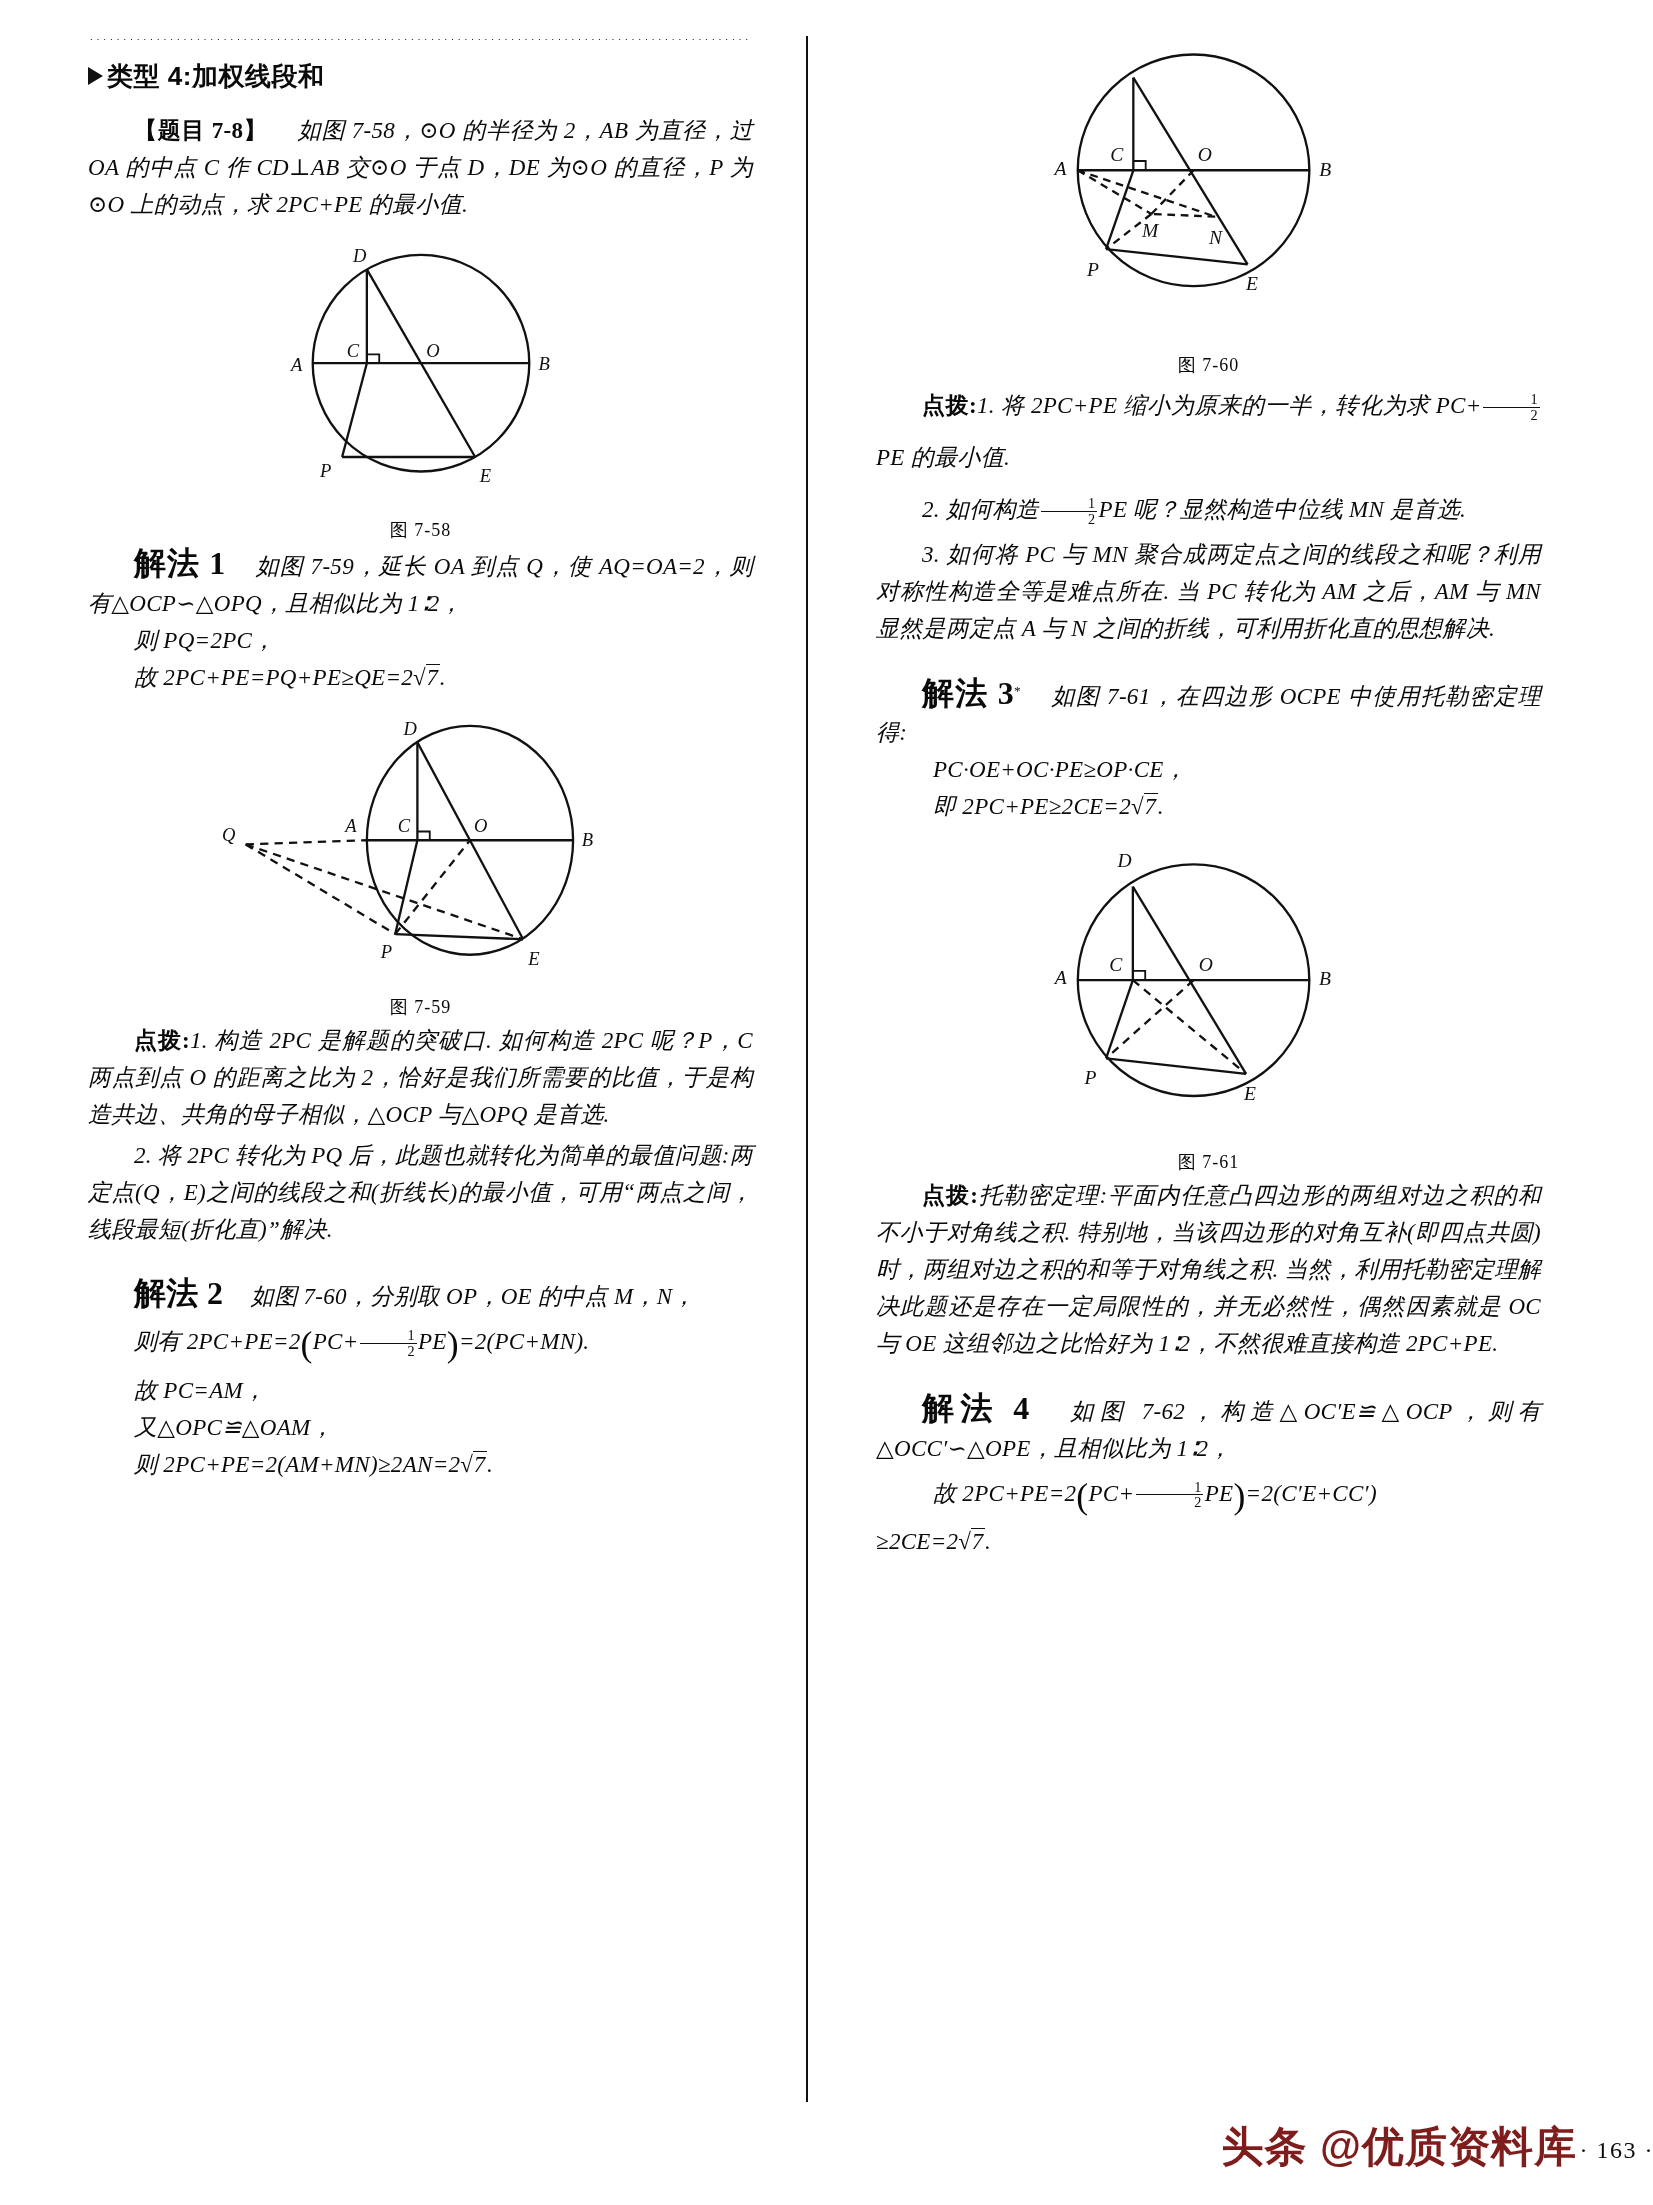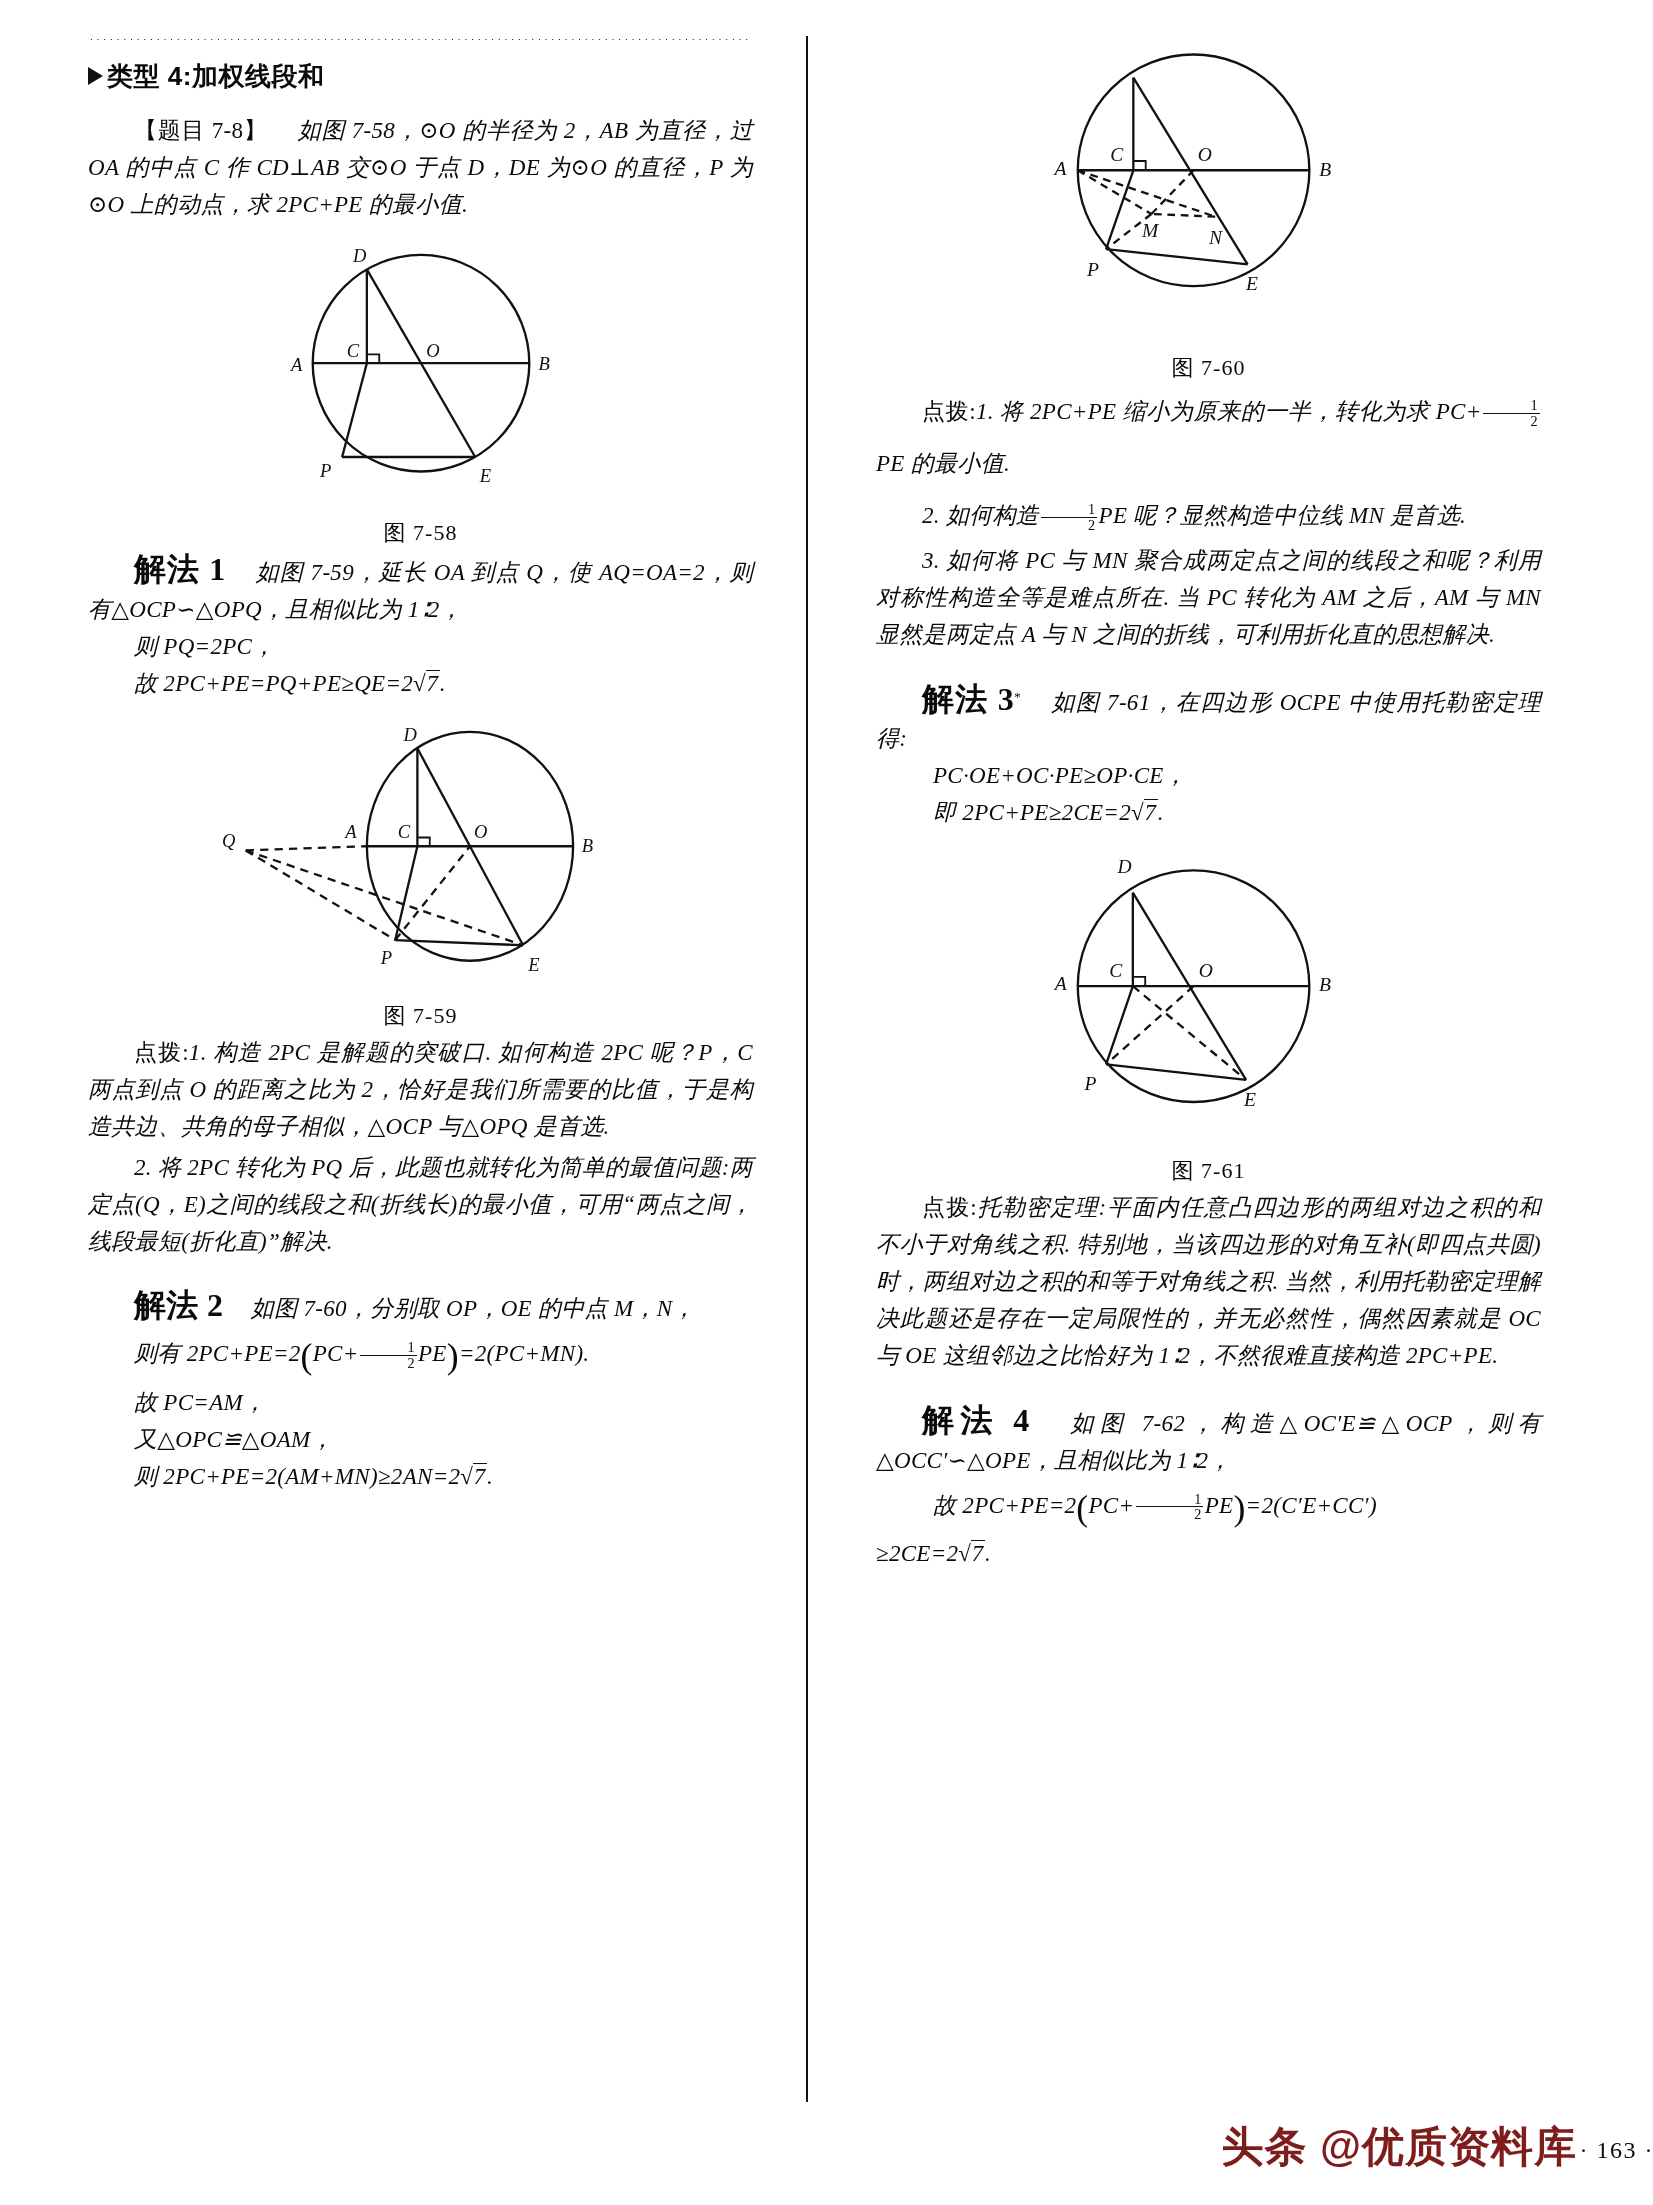--- a/index.html
+++ b/index.html
@@ -28,21 +28,21 @@
   .p {
     font-size:23px;
     line-height:37px;
     letter-spacing:0.3px;
     text-align:justify;
     text-justify:inter-character;
     margin:0;
     font-family:"Liberation Serif","DejaVu Serif",serif;
   }
   .indent { text-indent:46px; }
-  .bold { font-weight:normal; }
+  .bold { font-weight:bold; }
   .ital { font-style:italic; }
   .blk { margin-bottom:4.1px; }
 
   .dotline {
     height:3.1px;
     margin:13.4px 0 17.5px 0;
     background-image:radial-gradient(circle, #111 0.8px, transparent 0.9px);
     background-size:6.7px 3.1px;
     background-repeat:repeat-x;
   }
@@ -72,21 +72,21 @@
     text-align:center; font-size:0.62em; line-height:1.02;
     margin:0 1.5px;
   }
   .frac .num { display:block; border-bottom:1.3px solid #111; padding:0 1.5px;}
   .frac .den { display:block; padding:0 1.5px;}
   .sqrt { border-top:1.3px solid #111; padding:0 1.5px 0 0.5px; }
   .bigp { font-size:1.55em; vertical-align:-0.21em; font-family:"Liberation Serif",serif;}
 
   
   .fig { text-align:center; margin:5.2px 0 3.1px 0; }
-  .figcap { text-align:center; font-size:22px; margin-top:-2.1px; letter-spacing:1px;}
+  .figcap { text-align:center; font-size:18px; margin-top:-2.1px; letter-spacing:1px;}
 
   
   .pagenum {
     position:absolute; left:0; right:0; bottom:41px;
     text-align:right; font-size:24px; letter-spacing:1.5px;
   }
   .watermark {
     position:absolute; right:77px; bottom:30px;
     font-size:42px; font-weight:bold;
     font-family:"Liberation Sans","DejaVu Sans",sans-serif;

